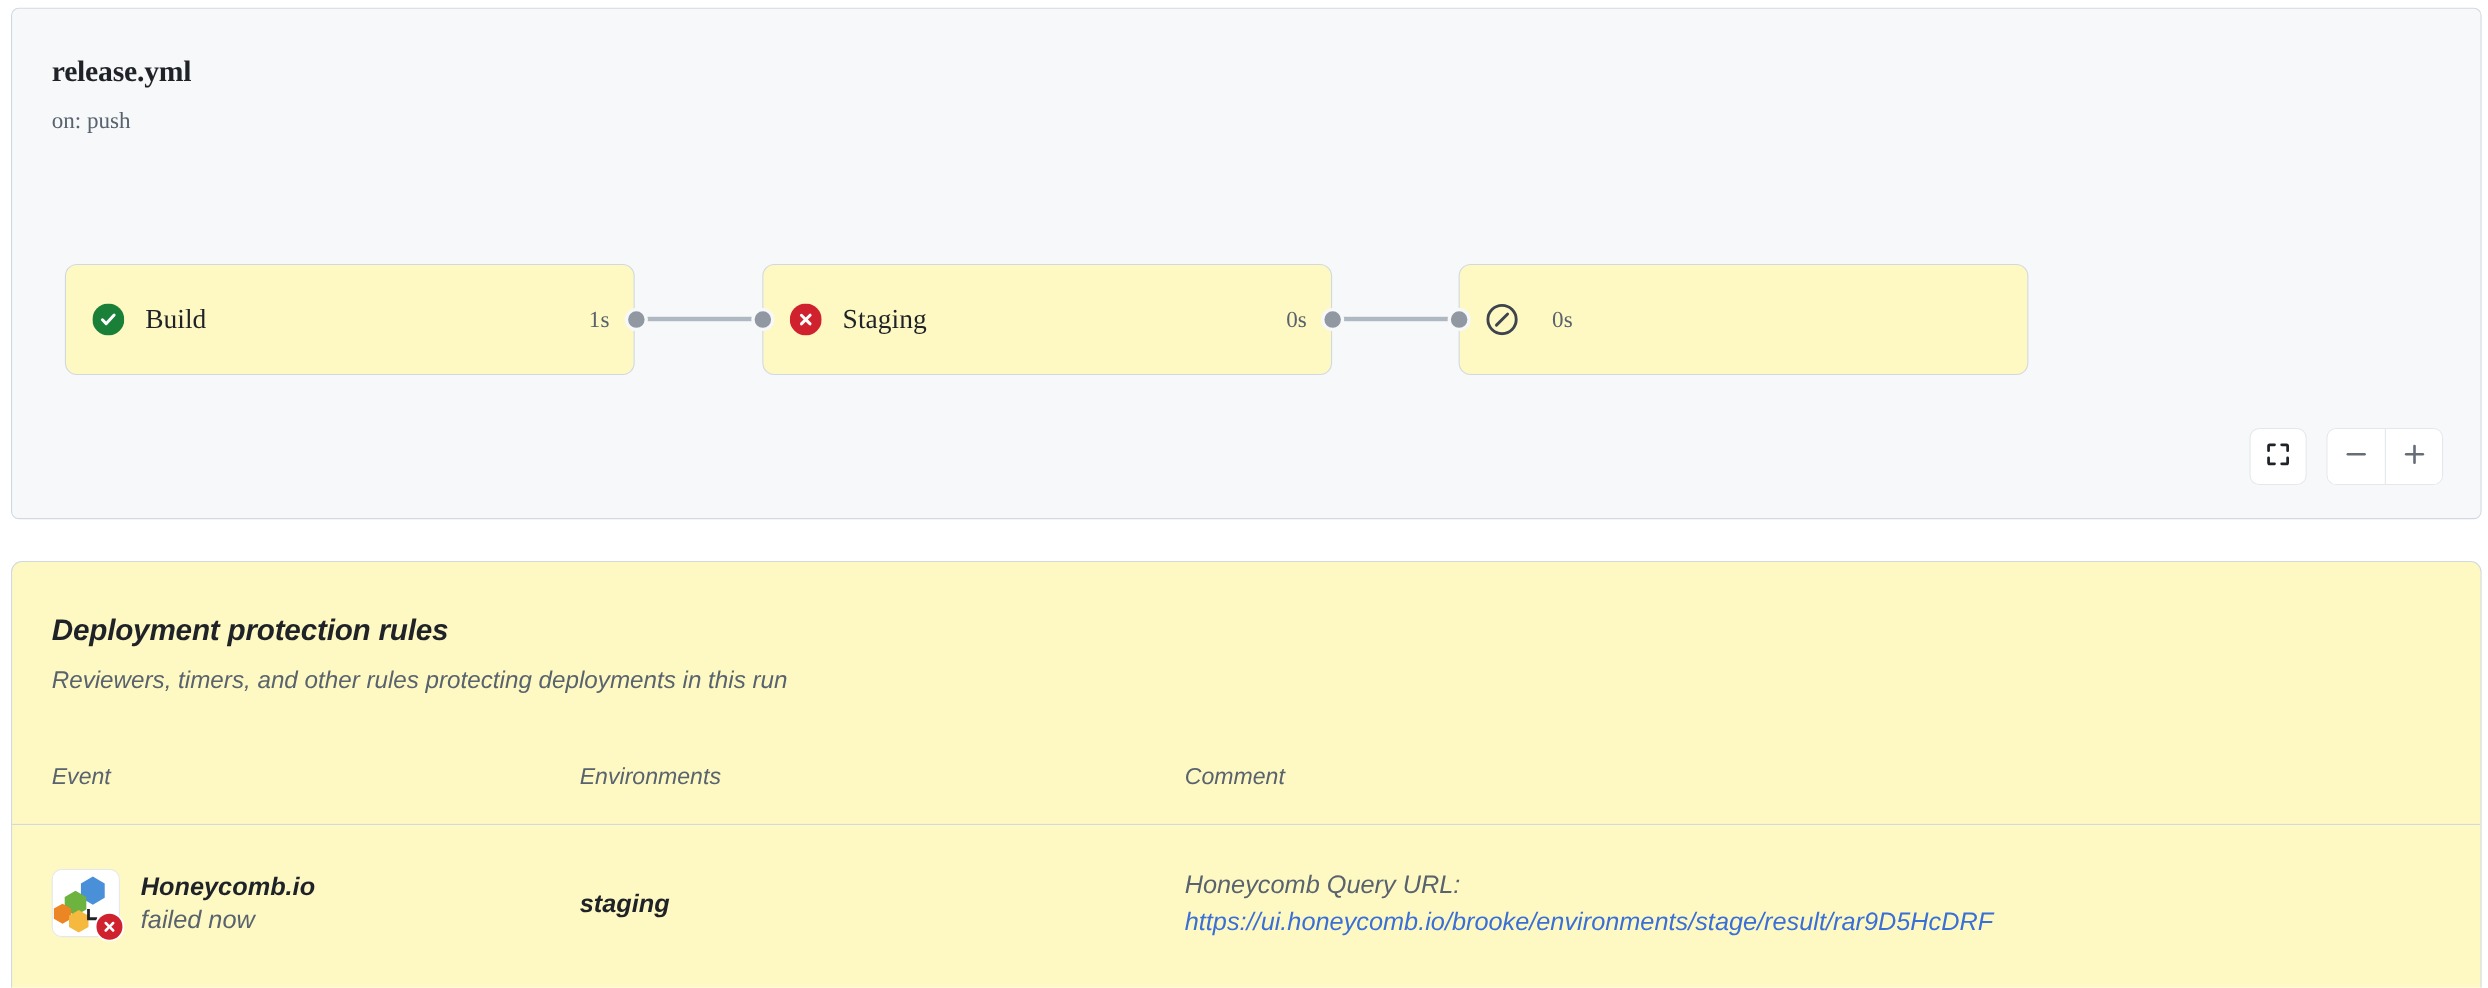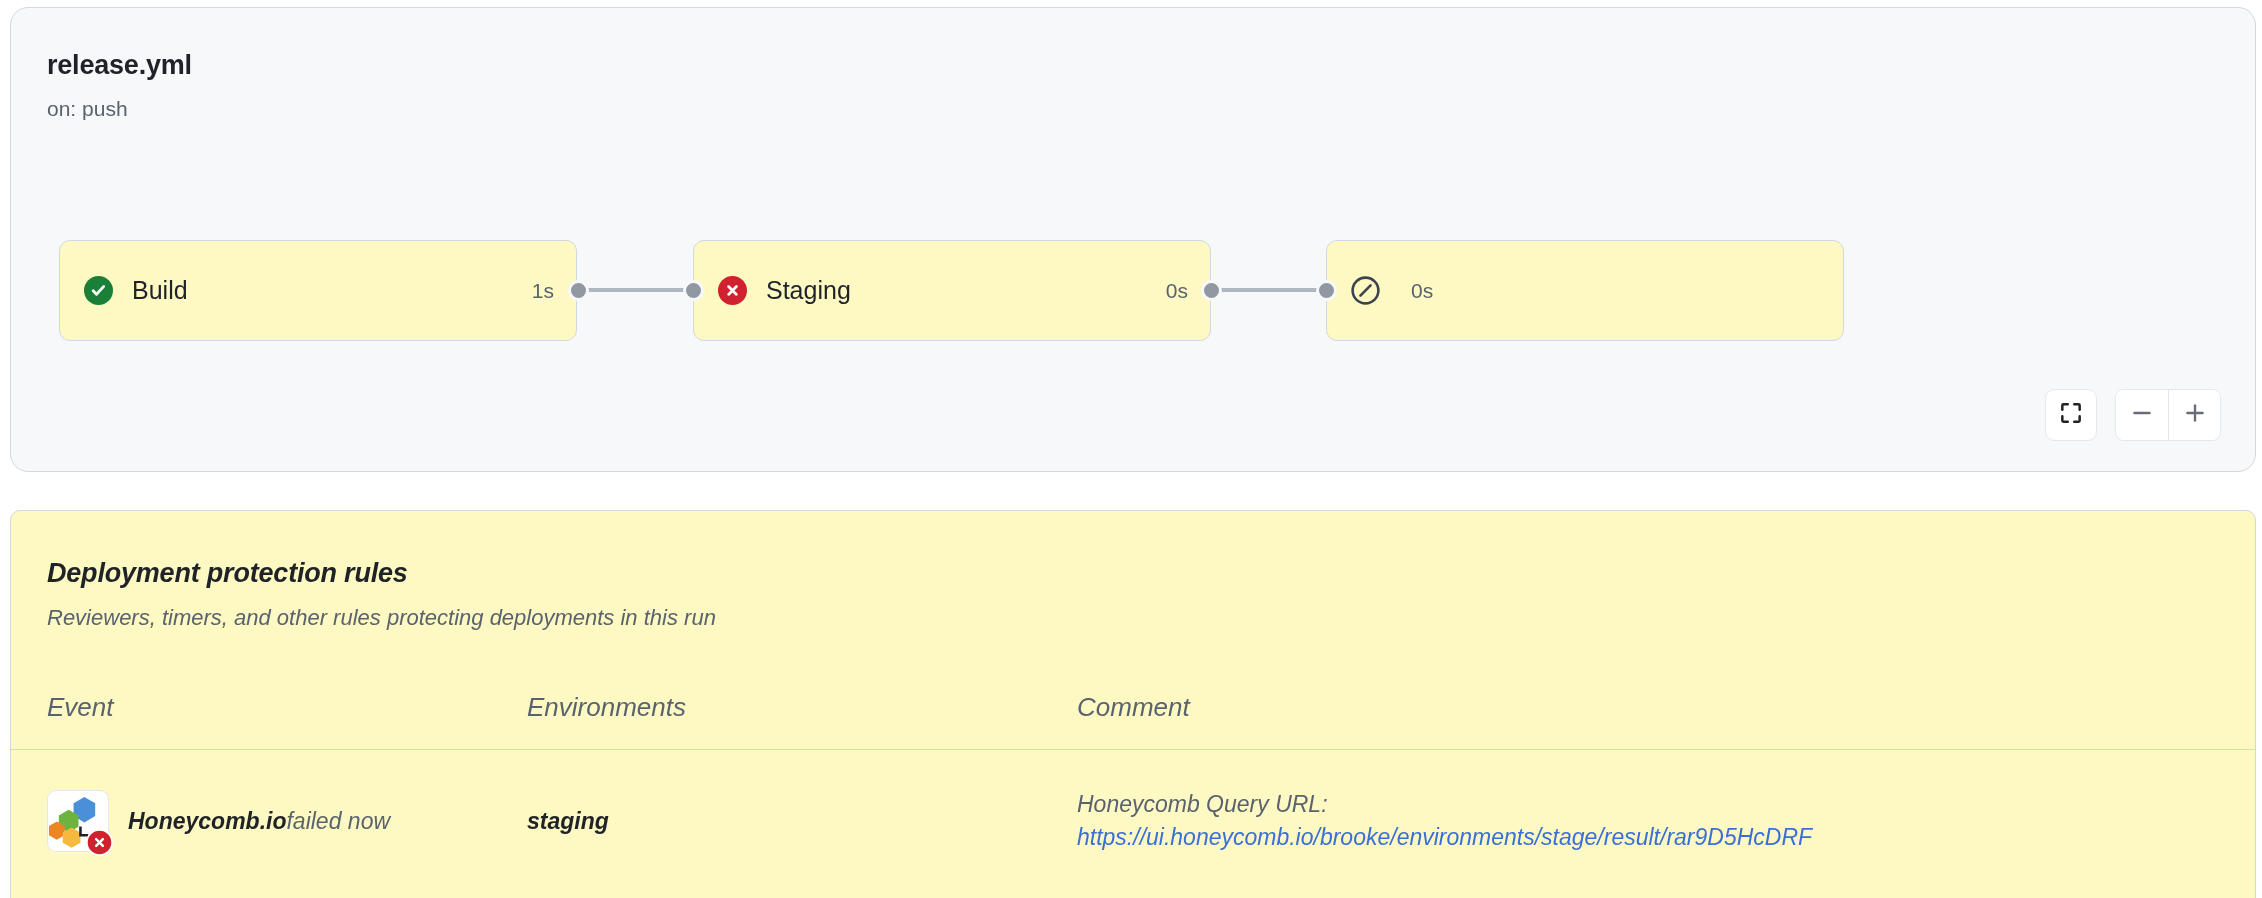--- a/index.html
+++ b/index.html
@@ -22,21 +22,22 @@
 
   
   .graph-card {
     position: absolute;
     left: 10px;
     top: 7px;
     width: 2246px;
     height: 465px;
     background: #f6f8fa;
     border: 1.5px solid #d1d9e0;
-    border-radius: 18px;
+    border-radius: 7px;
+    font-family: Liberation Serif, serif;
   }
 
   .graph-title {
     position: absolute;
     left: 36px;
     top: 42px;
     font-size: 27px;
     font-weight: bold;
     color: #1f2328;
     letter-spacing: -0.2px;
@@ -201,21 +202,21 @@
     width: 100%;
   }
 
   .rules-head {
     display: flex;
     align-items: center;
     height: 84px;
     padding: 0 36px;
   }
   .rules-head .th {
-    font-size: 26px;
+    font-size: 21px;
     color: #59636e;
   }
 
   .col-event       { width: 480px; flex: 0 0 480px; }
   .col-environment { width: 550px; flex: 0 0 550px; }
   .col-comment     { flex: 1 1 auto; }
 
   .rules-row {
     display: flex;
     align-items: center;
@@ -234,21 +235,21 @@
     width: 62px;
     height: 62px;
     flex: 0 0 62px;
     background: #ffffff;
     border: 1.5px solid #e4e8ec;
     border-radius: 9px;
     margin-right: 19px;
   }
   .avatar svg { display: block; }
 
-  .event-text { display: flex; flex-direction: row; justify-content: flex-start; }
+  .event-text { display: flex; flex-direction: column; justify-content: flex-start; }
   .event-name {
     font-size: 23px;
     font-weight: bold;
     color: #1f2328;
     line-height: 1.32;
     white-space: nowrap;
   }
   .event-status {
     font-size: 23px;
     color: #59636e;

